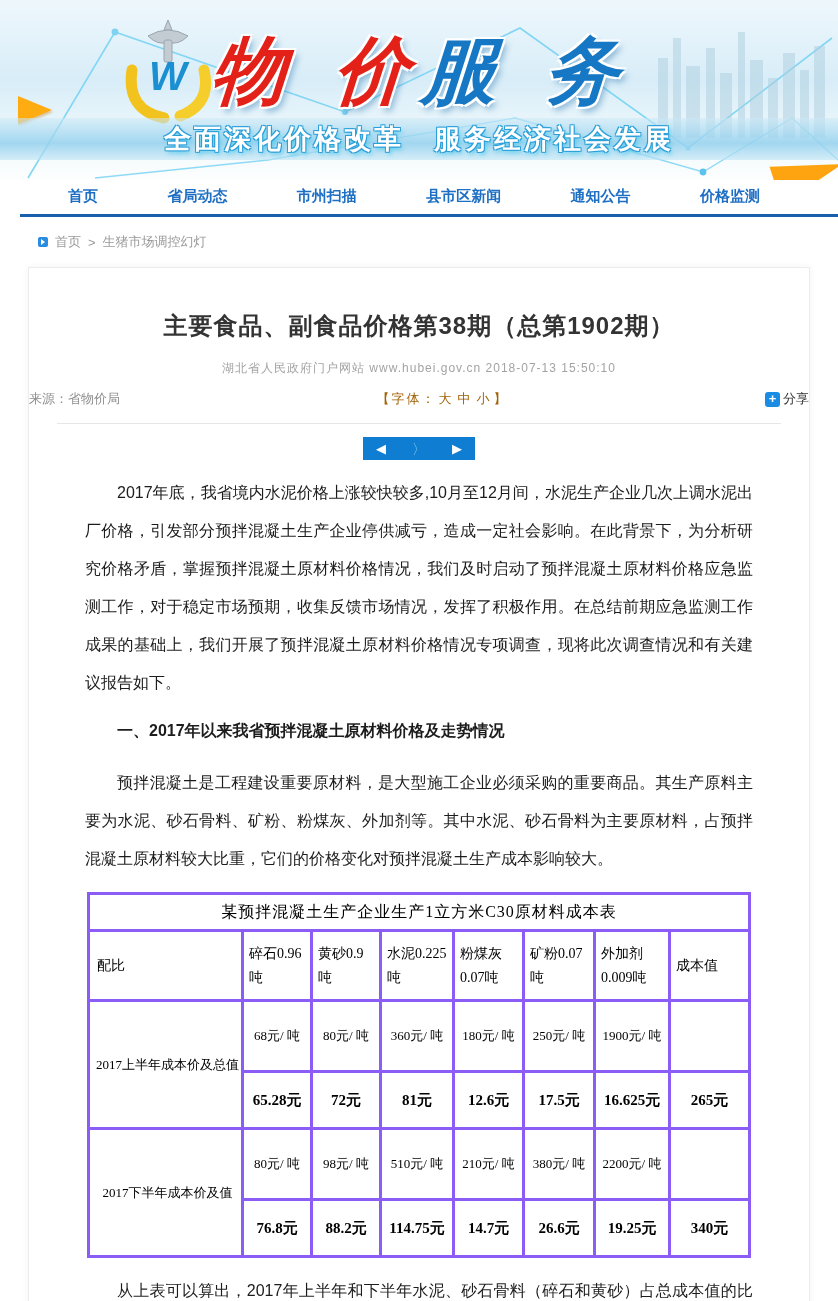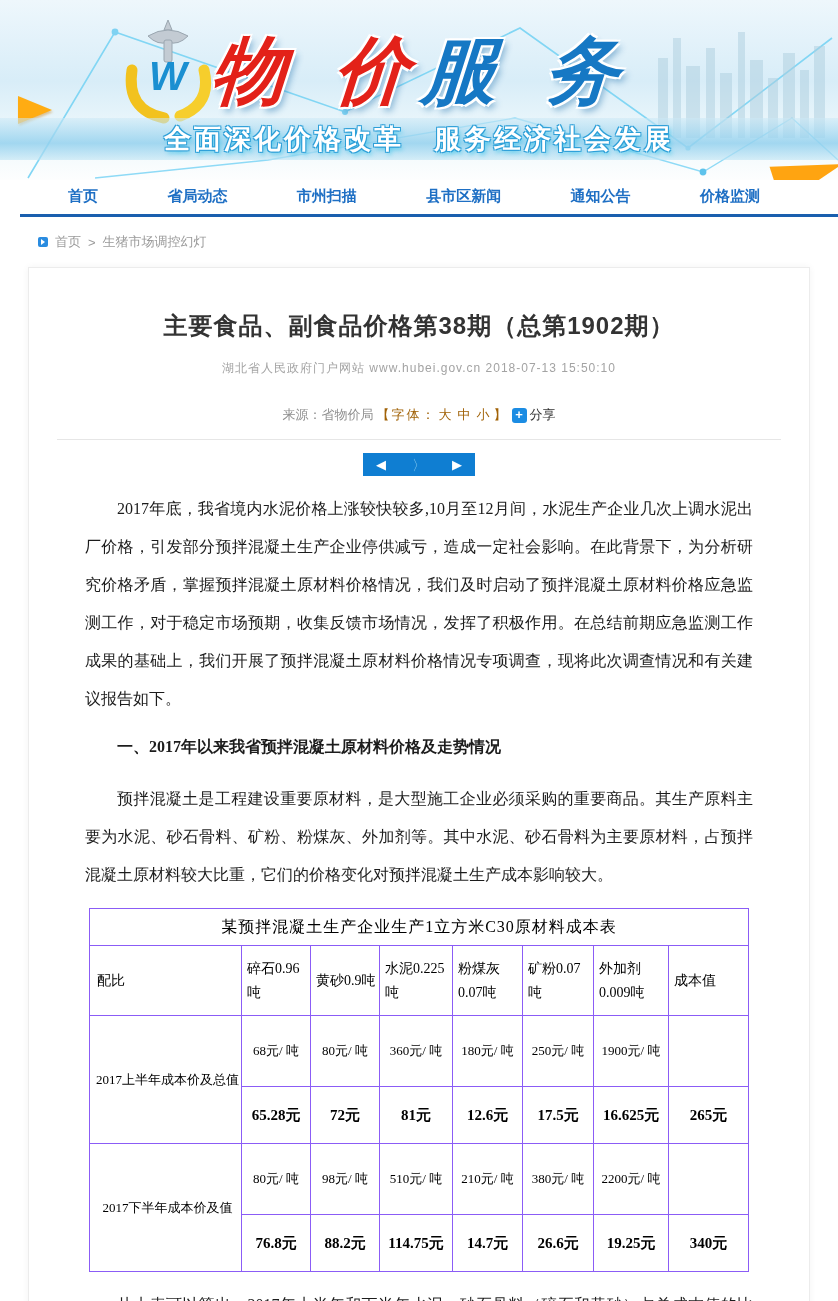--- a/index.html
+++ b/index.html
@@ -50,47 +50,47 @@
                       border-top:3px solid transparent; border-bottom:3px solid transparent;
                       border-left:4px solid #fff; }
   .crumbs a { color:#9b9b9b; text-decoration:none; cursor:pointer; }
 
   
   .card { width:782px; margin:2px auto 0; background:#fff; border:1px solid #ececec;
           box-shadow:0 0 7px rgba(0,0,0,.05); padding:42px 0 60px; min-height:1020px; }
 
   .art-title { text-align:center; font-size:24px; font-weight:bold; color:#333; letter-spacing:1px; }
   .art-meta1 { text-align:center; margin-top:18px; font-size:12px; color:#a3a3a3; letter-spacing:1px; }
-  .art-meta2 { text-align:center; margin-top:29px; font-size:13px; color:#8f8f8f;
-               display:flex; justify-content:center; align-items:center; gap:3px; }
+  .art-meta2 { text-align:center; margin-top:13px; font-size:13px; color:#8f8f8f;
+               display:flex; justify-content:space-between; align-items:center; gap:3px; }
   .art-meta2 .fontctl { color:#a16207; letter-spacing:2px; }
   .art-meta2 .fontctl b { font-weight:normal; cursor:pointer; padding:0 2px; }
   .share-wrap { display:flex; align-items:center; gap:3px; cursor:pointer; }
   .share-ico { width:15px; height:15px; background:#1b8ce3; border-radius:3px; color:#fff;
                font-size:13px; line-height:14px; text-align:center; font-weight:bold; }
   .share-txt { color:#333; }
 
   .meta-divider { border-top:1px solid #e6e6e6; margin:15px 28px 0; }
 
   .pager { width:112px; height:23px; background:#0f7ed2; margin:13px auto 0;
            display:flex; align-items:center; justify-content:space-around; cursor:pointer; }
   .pager .tri { color:#fff; font-size:13px; line-height:1; cursor:pointer; }
   .pager .chev { color:#7fc4ec; font-size:14px; line-height:1; }
 
   .art-subtitle { text-align:center; margin-top:24px; font-size:17px; color:#333;
                   font-family:"Liberation Serif", serif; letter-spacing:1px; }
 
-  .body-text { padding:0 56px; font-family:Liberation Serif, serif; color:#1c1c1c; }
+  .body-text { padding:0 56px; font-family:Liberation Sans, sans-serif; color:#1c1c1c; }
   .body-text p { font-size:16px; line-height:38px; text-indent:2em; text-align:justify; margin-top:14px; }
   .body-text p.heading { font-weight:bold; margin-top:10px; }
 
   
   .cost-table { border-collapse:collapse; margin:14px auto 0; table-layout:fixed;
                 font-family:"Liberation Serif", serif; color:#000; }
-  .cost-table td, .cost-table th { border:1px solid #8b5cf6; vertical-align:middle; }
+  .cost-table td, .cost-table th { border:3px solid #8b5cf6; vertical-align:middle; }
   .tbl-title { height:37px; text-align:center; font-size:16px; letter-spacing:1px; }
   .tbl-head td { height:70px; font-size:14px; font-weight:normal; text-align:left;
                  padding:4px 3px 4px 5px; line-height:24px; }
   .tbl-head td.first { text-align:left; padding-left:7px; }
   td.rowlabel { font-size:14px; text-align:left; padding:4px 2px 4px 6px; line-height:27px; }
   tr.unitrow td { height:71px; font-size:13px; text-align:center; white-space:nowrap; }
   tr.valrow td { height:57px; font-size:15px; font-weight:bold; text-align:center; white-space:nowrap; }
 
   .c0{width:56px}.c1{width:69px}.c2{width:69px}.c3{width:73px}.c4{width:70px}
   .c5{width:71px}.c6{width:75px}.c7{width:80px}

